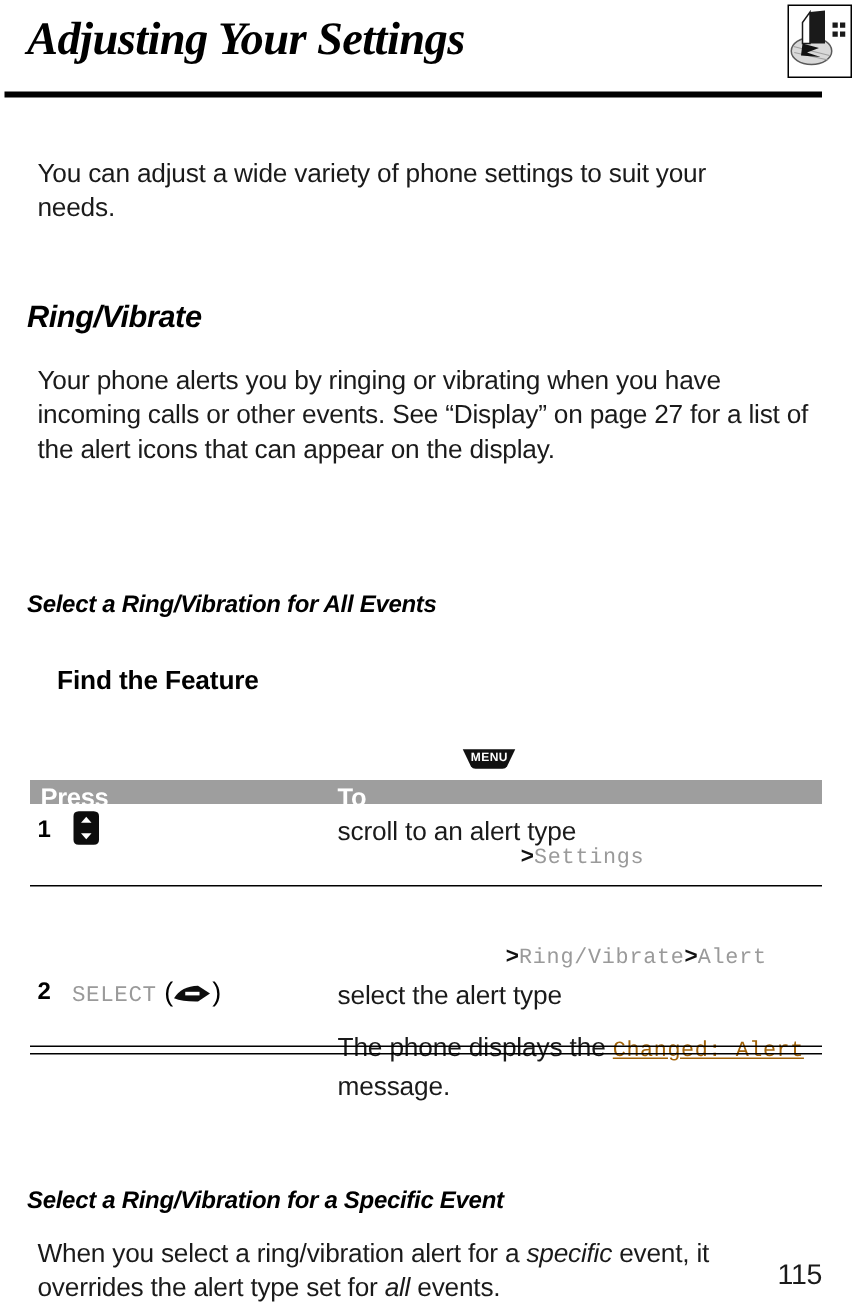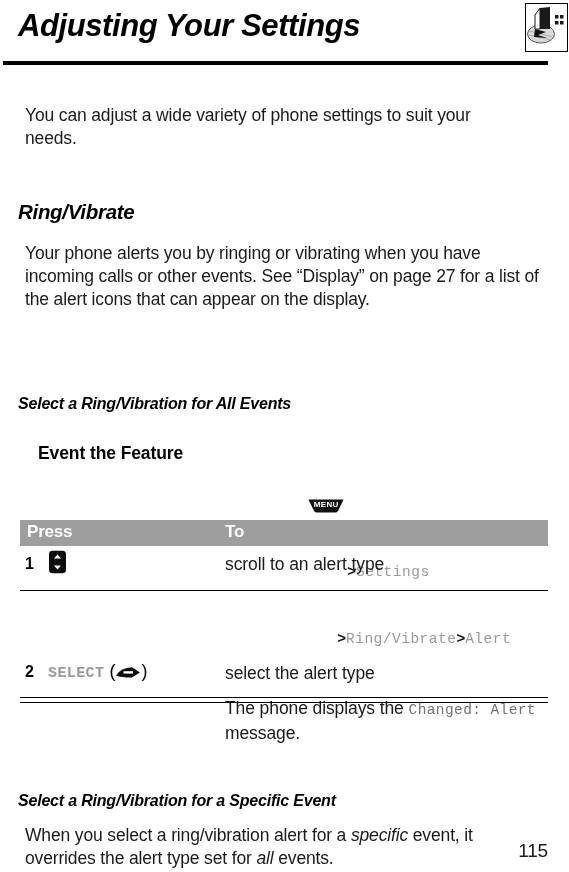--- a/index.html
+++ b/index.html
@@ -15,20 +15,21 @@
     color: #000000;
     overflow: hidden;
   }
 
   
   #chapter-header {
     position: absolute;
     left: 0; top: 0;
     width: 513px;
     height: 68px;
+    font-family: Liberation Serif, serif;
   }
   #chapter-title {
     position: absolute;
     left: 18px;
     top: 8px;
     font-size: 31px;
     font-weight: bold;
     font-style: italic;
     letter-spacing: -0.4px;
     white-space: pre;
@@ -148,21 +149,21 @@
 
   
   #press-table {
     position: absolute;
     left: 20px;
     top: 520px;
     width: 528px;
   }
   #table-head {
     position: relative;
-    height: 26px;
+    height: 16px;
     background: #9e9e9e;
     padding-left: 36px;
   }
   #table-head .th {
     position: absolute;
     top: 2px;
     color: #ffffff;
     font-size: 17px;
     font-weight: bold;
     letter-spacing: -0.2px;
@@ -191,27 +192,27 @@
     line-height: 23px;
     color: #1a1a1a;
     letter-spacing: -0.1px;
     width: 320px;
   }
   .mono-soft {
     font-family: "Liberation Mono", monospace;
     font-size: 15px;
     color: #9a9a9a;
     letter-spacing: 0.4px;
-    font-weight: bold;
   }
   .mono-disp {
     font-family: "Liberation Mono", monospace;
     font-size: 14.5px;
-    color: #737373;
+    color: #a16207;
     letter-spacing: 0.4px;
+    text-decoration: underline;
   }
   .paren {
     font-size: 18px;
     color: #000000;
     font-family: "Liberation Sans", sans-serif;
   }
 
   #row1 { height: 38px; }
   #row1 .step-num  { top: 9px; }
   #row1 .press-cell{ top: 4px; }
@@ -313,21 +314,21 @@
 </div>
 
 <div class="body-para" style="left:25px; top:104px; width:500px;">You can adjust a wide variety of phone settings to suit your needs.</div>
 
 <div class="h1-section" style="left:18px; top:200px;">Ring/Vibrate</div>
 <div class="body-para" style="left:25px; top:242px; width:515px;">Your phone alerts you by ringing or vibrating when you have incoming calls or other events. See “Display” on page 27 for a list of the alert icons that can appear on the display.</div>
 
 <div class="h2-section" style="left:18px; top:395px;">Select a Ring/Vibration for All Events</div>
 
 <div id="find-feature-block">
-  <div id="find-feature-label">Event the Feature</div>
+  <div id="find-feature-label">Find the Feature</div>
   <div id="find-feature-path">
     <span class="path-line">
       <span class="menu-key">
         <svg class="kshape" viewBox="0 0 38 16">
           <path d="M1.5 1.5 L36.5 1.5 L31 13 Q30 14.5 28 14.5 L10 14.5 Q8 14.5 7 13 Z" fill="#111111"></path>
         </svg>
         <span class="klabel">MENU</span>
       </span><span class="path-sep">&gt;</span><span class="path-name">Settings</span>
     </span>
     <span class="path-line l2">

